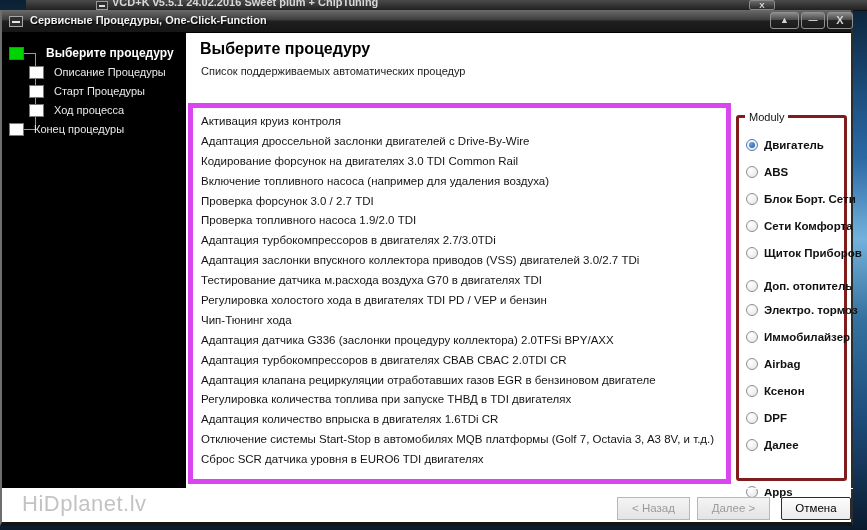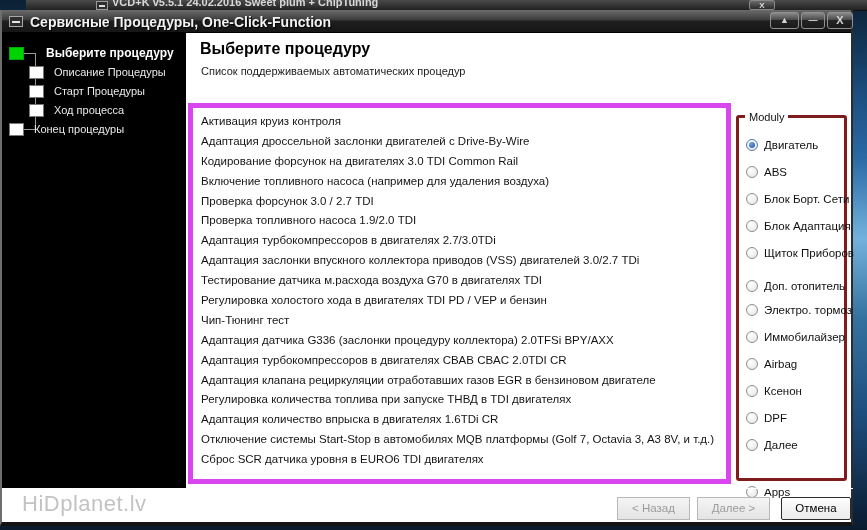--- a/index.html
+++ b/index.html
@@ -34,21 +34,21 @@
   #titlebar {
     position:absolute; left:0; top:0; right:0; height:23px;
     background:linear-gradient(180deg,#6b6b6b 0%,#3c3c3c 45%,#1f1f1f 50%,#161616 100%);
     border-bottom:1px solid #000;
   }
   #titlebar .sys-icon {
     position:absolute; left:7px; top:6px; width:14px; height:11px; background:#2e2e2e; border:1px solid #a8a8a8;
   }
   #titlebar .sys-icon::after { content:""; position:absolute; left:2px; top:4px; width:8px; height:2px; background:#e5e5e5; }
   #titlebar .dlg-title {
-    position:absolute; left:28px; top:4px; color:#f2f2f2; font-size:14px; font-weight:bold;
+    position:absolute; left:28px; top:4px; color:#f2f2f2; font-size:11px; font-weight:bold;
     text-shadow:1px 1px 1px #000; white-space:nowrap;
   }
   .winbtn {
     position:absolute; top:2px; height:17px;
     background:linear-gradient(180deg,#8a8a8a 0%,#4a4a4a 45%,#232323 50%,#1b1b1b 100%);
     border:1px solid #909090; border-radius:3px;
     color:#d5d5d5; font-size:9px; font-weight:bold; text-align:center; line-height:15px;
   }
   #btn-max { left:768px; width:29px; }
   #btn-min { left:799px; width:24px; }
@@ -85,21 +85,21 @@
   .radio-row { position:absolute; left:7px; height:14px; display:flex; align-items:center; }
   .radio {
     width:12px; height:12px; border-radius:50%; border:1px solid #8e8e8e; flex:none; position:relative;
     background:radial-gradient(circle at 35% 30%, #ffffff 0%, #ececec 70%, #d8d8d8 100%);
   }
   .radio-row.selected .radio { border-color:#4e7ab0; }
   .radio-row.selected .radio::after {
     content:""; position:absolute; left:2px; top:2px; width:6px; height:6px; border-radius:50%;
     background:radial-gradient(circle at 35% 30%, #6ea0e0, #1f57b0);
   }
-  .radio-lbl { font-size:11.5px; color:#111; margin-left:6px; white-space:nowrap; }
+  .radio-lbl { font-size:11.5px; color:#111; margin-left:6px; white-space:nowrap;font-weight:bold; }
   
   #footer-divider { position:absolute; left:0; top:478px; width:851px; height:1px; background:#b0b0b0; border-bottom:1px solid #fff; }
   #watermark { position:absolute; left:20px; top:481px; font-size:22px; color:#c3c3c3; letter-spacing:0.5px; }
   .nav-btn {
     position:absolute; top:487px; width:73px; height:23px; font-size:11.5px; text-align:center; line-height:21px;
   }
   .nav-btn.disabled {
     left:615px; background:linear-gradient(180deg,#f4f4f4,#e4e4e4); border:1px solid #b8b8b8; color:#9b9b9b;
   }
   #btn-next.disabled { left:695px; }
@@ -164,21 +164,21 @@
       <div class="proc-item">Активация круиз контроля</div>
       <div class="proc-item">Адаптация дроссельной заслонки двигателей  с  Drive-By-Wire</div>
       <div class="proc-item">Кодирование форсунок на двигателях   3.0 TDI Common Rail</div>
       <div class="proc-item">Включение топливного насоса (например для удаления воздуха)</div>
       <div class="proc-item">Проверка форсунок 3.0 / 2.7 TDI</div>
       <div class="proc-item">Проверка топливного насоса 1.9/2.0 TDI</div>
       <div class="proc-item">Адаптация турбокомпрессоров в двигателях 2.7/3.0TDi</div>
       <div class="proc-item">Адаптация заслонки впускного коллектора приводов (VSS) двигателей 3.0/2.7 TDi</div>
       <div class="proc-item">Тестирование датчика м.расхода воздуха G70 в двигателях TDI</div>
       <div class="proc-item">Регулировка холостого хода  в двигателях TDI PD / VEP и бензин</div>
-      <div class="proc-item">Чип-Тюнинг тест</div>
+      <div class="proc-item">Чип-Тюнинг хода</div>
       <div class="proc-item">Адаптация датчика G336 (заслонки процедуру коллектора) 2.0TFSi BPY/AXX</div>
       <div class="proc-item">Адаптация турбокомпрессоров в двигателях CBAB CBAC 2.0TDI CR</div>
       <div class="proc-item">Адаптация клапана рециркуляции отработавших газов EGR в бензиновом двигателе</div>
       <div class="proc-item">Регулировка количества топлива при запуске ТНВД в TDI двигателях</div>
       <div class="proc-item">Адаптация количество впрыска  в двигателях  1.6TDi CR</div>
       <div class="proc-item">Отключение системы Start-Stop в автомобилях MQB платформы (Golf 7, Octavia 3, A3 8V, и т.д.)</div>
       <div class="proc-item">Сброс SCR датчика уровня в EURO6 TDI двигателях</div>
     </div>
 
     <div id="modules">
@@ -190,21 +190,21 @@
       <div class="radio-row" style="top:47px;">
           <span class="radio"></span>
           <span class="radio-lbl">ABS</span>
         </div>
       <div class="radio-row" style="top:74px;">
           <span class="radio"></span>
           <span class="radio-lbl">Блок Борт. Сети</span>
         </div>
       <div class="radio-row" style="top:101px;">
           <span class="radio"></span>
-          <span class="radio-lbl">Блок Адаптация</span>
+          <span class="radio-lbl">Сети Комфорта</span>
         </div>
       <div class="radio-row" style="top:128px;">
           <span class="radio"></span>
           <span class="radio-lbl">Щиток Приборов</span>
         </div>
       <div class="radio-row" style="top:155px;margin-top:6px;">
           <span class="radio"></span>
           <span class="radio-lbl">Доп. отопитель</span>
         </div>
       <div class="radio-row" style="top:185px;">

